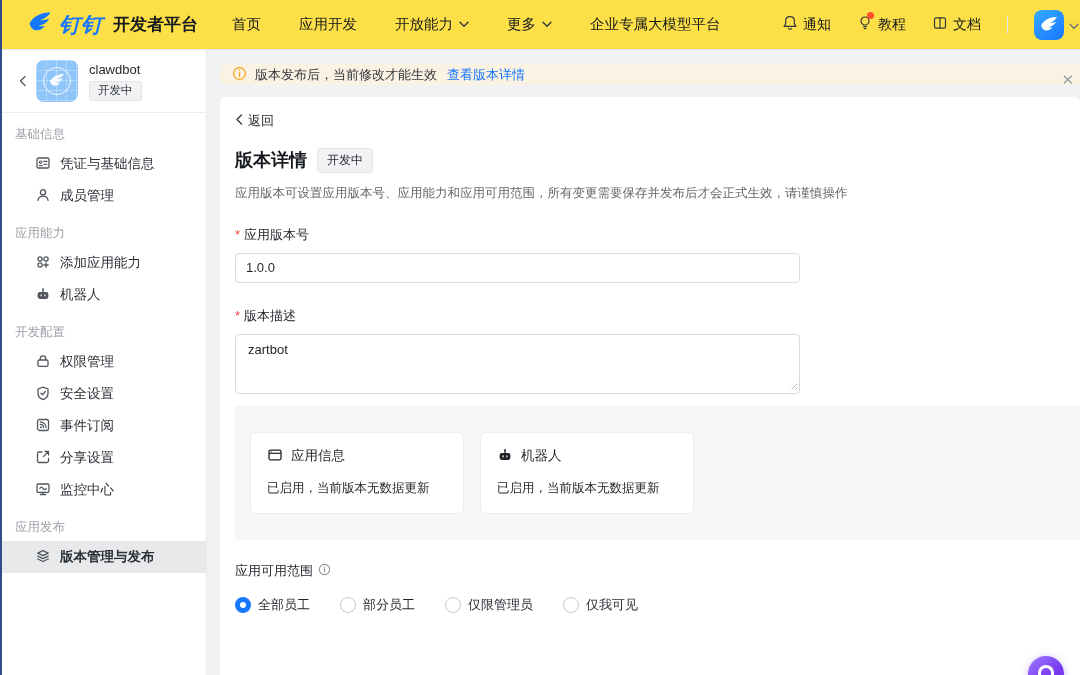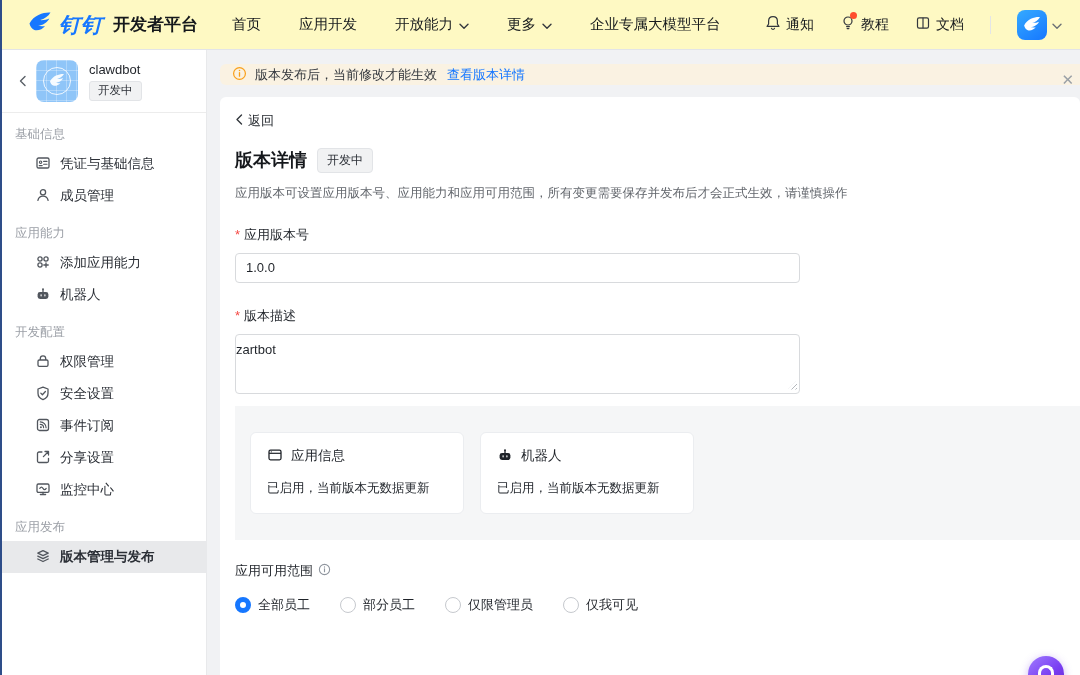--- a/index.html
+++ b/index.html
@@ -2,26 +2,26 @@
 <html><head>
 <meta charset="utf-8">
 <style>
   * { margin:0; padding:0; box-sizing:border-box; }
   html,body { width:1080px; height:675px; overflow:hidden;
     font-family:"Liberation Sans","DejaVu Sans",sans-serif;
     background:#fff; color:#1f2329; }
   .frame { width:1080px; height:675px; border-left:2px solid #2e4d89; display:flex; flex-direction:column; position:relative; overflow:hidden; }
 
   
-  .topbar { height:50px; background:#fef9c3; border-bottom:1px solid #e2e4e8; display:flex; align-items:center; padding:0 18px 0 26px; flex:0 0 auto; }
+  .topbar { height:50px; background:#fde047; border-bottom:1px solid #e2e4e8; display:flex; align-items:center; padding:0 1px 0 26px; flex:0 0 auto; }
   .brand { display:flex; align-items:center; gap:7px; cursor:pointer; }
   .brand .logotype { font-size:21px; font-weight:800; font-style:italic; color:#1677ff; letter-spacing:1px; }
   .brand .suffix { font-size:17px; font-weight:700; color:#15181c; margin-left:3px; }
   .topnav { display:flex; align-items:center; gap:38px; margin-left:34px; font-size:14.5px; color:#171a1d; }
-  .topnav .nav-item { display:flex; align-items:center; gap:6px; cursor:pointer; white-space:nowrap; }
+  .topnav .nav-item { display:flex; gap:6px; cursor:pointer; white-space:nowrap; }
   .top-actions { margin-left:auto; display:flex; align-items:center; gap:26px; font-size:14px; color:#171a1d; }
   .top-action { display:flex; align-items:center; gap:5px; cursor:pointer; position:relative; }
   .red-dot { position:absolute; left:10px; top:-3px; width:7px; height:7px; border-radius:50%; background:#ff4d2e; }
   .top-sep { width:1px; height:18px; background:#e3e5e8; }
   .user-avatar { width:30px; height:30px; border-radius:8px; background:linear-gradient(145deg,#35aaff,#1677ff); display:flex; align-items:center; justify-content:center; cursor:pointer; }
 
   
   .cols { flex:1; display:flex; min-height:0; }
 
   
@@ -50,21 +50,21 @@
   .back { display:inline-flex; align-items:center; gap:5px; font-size:13px; color:#1f2329; cursor:pointer; }
   .title-row { margin-top:18px; display:flex; align-items:center; gap:10px; }
   .page-title { font-size:18px; font-weight:700; color:#15181c; }
   .status-chip { font-size:12px; color:#2b2f36; background:#f1f2f3; border:1px solid #e2e4e7; border-radius:4px; padding:3px 9px; }
   .page-desc { margin-top:12px; font-size:12.5px; color:#62666c; }
 
   .field-label { margin-top:24px; font-size:13px; color:#1f2329; display:flex; align-items:center; }
   .req { color:#f54a45; margin-right:4px; }
   .text-input { margin-top:9px; width:565px; height:30px; border:1px solid #d8dadd; border-radius:4px; padding:0 10px; font-size:13px; color:#1f2329; font-family:inherit; outline:none; display:block; }
   .ta-wrap { position:relative; width:565px; margin-top:9px; }
-  .text-area { width:565px; height:60px; border:1px solid #d8dadd; border-radius:4px; padding:7px 0; font-size:13px; color:#1f2329; font-family:inherit; outline:none; resize:none; display:block; }
+  .text-area { width:565px; height:60px; border:1px solid #d8dadd; border-radius:4px; padding:7px 12px; font-size:13px; color:#1f2329; font-family:inherit; outline:none; resize:none; display:block; }
   .resize-corner { position:absolute; right:3px; bottom:4px; width:9px; height:9px;
       background:repeating-linear-gradient(135deg,transparent 0 2px,#b4b8bd 2px 3px);
       clip-path:polygon(100% 0,100% 100%,0 100%); pointer-events:none; }
 
   .section-label { margin-top:24px; font-size:13px; color:#1f2329; }
   .pending-panel { margin:12px -20px 0 0; background:#f5f6f7; padding:26px 0 26px 15px; display:flex; gap:16px; }
   .cap-card { width:214px; background:#fff; border:1px solid #ebedf0; border-radius:6px; padding:14px 16px 16px; cursor:pointer; }
   .cap-head { display:flex; align-items:center; gap:8px; font-size:13.5px; font-weight:500; color:#1f2329;text-align:right; }
   .cap-desc { margin-top:14px; font-size:12.5px; color:#1f2329; }
 

